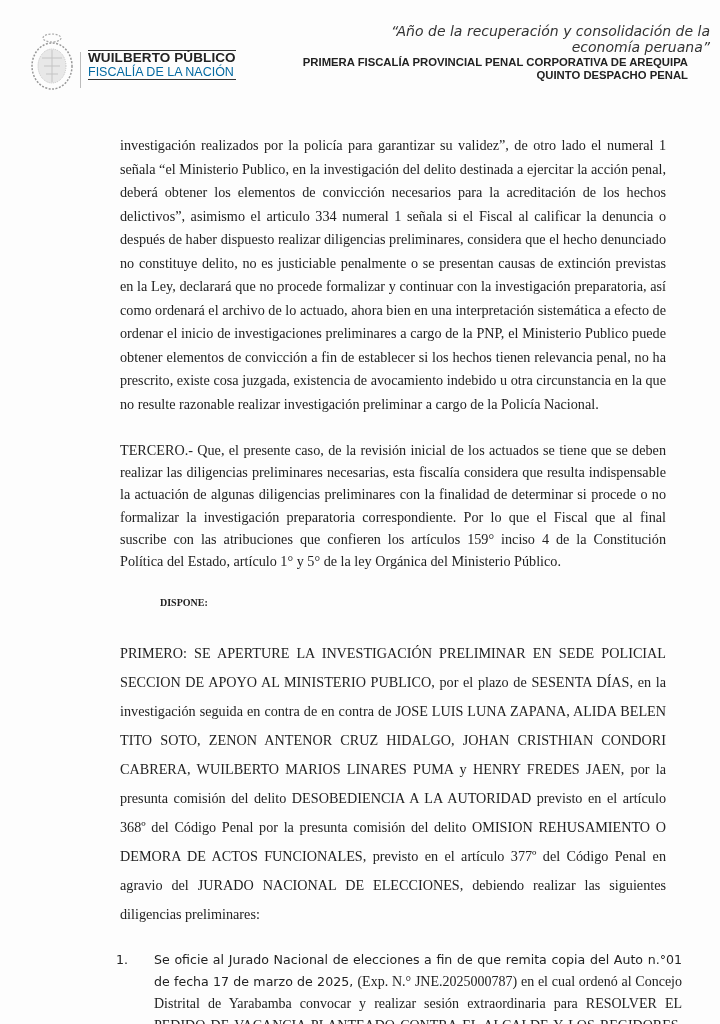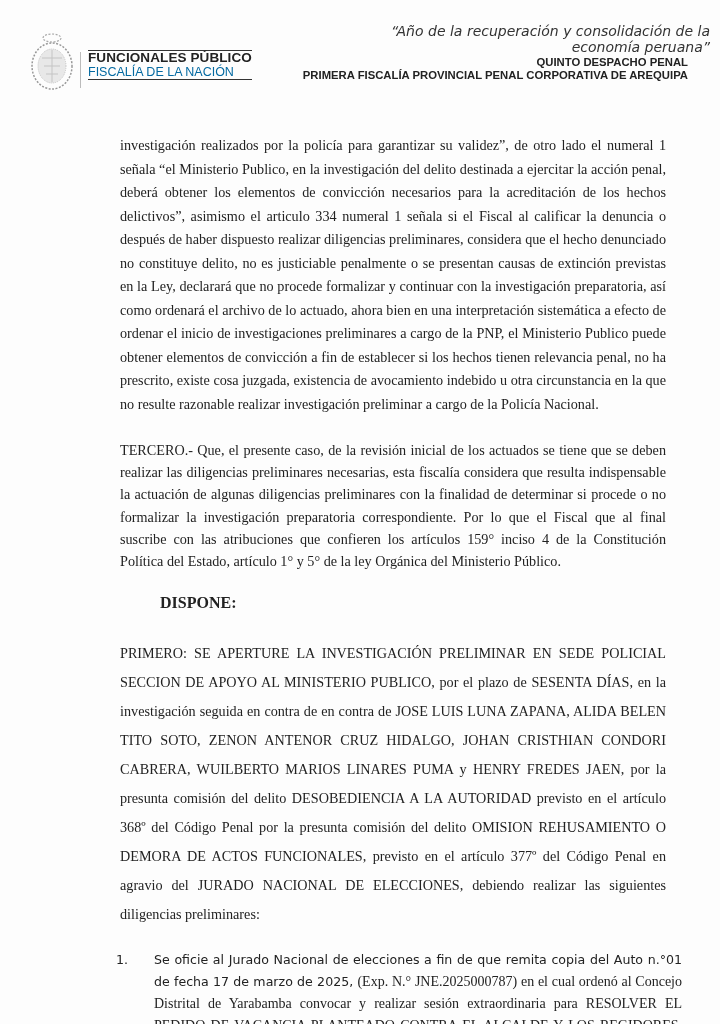--- a/index.html
+++ b/index.html
@@ -7,21 +7,21 @@
   .motto { position:absolute; left:340px; top:23px; width:370px; text-align:right; font-family:"DejaVu Sans", sans-serif; font-style:italic; font-size:14px; color:#333; }
   .seal { position:absolute; left:28px; top:30px; width:48px; height:62px; }
   .vline { position:absolute; left:80px; top:52px; width:1px; height:36px; background:#bbb; }
   .ministry { position:absolute; left:88px; top:50px; font-family:"Liberation Sans", sans-serif; }
   .ministry .l1 { font-weight:bold; font-size:13.5px; color:#222; border-top:1.5px solid #333; line-height:14px; letter-spacing:0.1px; }
   .ministry .l2 { font-size:12.5px; color:#0369a1; border-bottom:1.5px solid #333; line-height:14px; }
   .office { position:absolute; right:32px; top:56px; text-align:right; font-family:"Liberation Sans", sans-serif; font-weight:bold; font-size:11.3px; line-height:13px; color:#222; }
   .body { position:absolute; left:104px; top:118px; width:578px; font-family:"Liberation Serif", serif; font-size:14.2px; line-height:23.5px; color:#222; }
   .body p { margin:16px; text-align:justify; }
   .p-tercero { margin-top:23px !important; line-height:22.2px; }
-  .dispone { margin:17px 0 0 56px; font-weight:bold; font-size:16px; height:28px; line-height:28px; }
+  .dispone { margin:17px 0 0 56px; font-weight:bold; font-size:10px; height:28px; line-height:28px; }
   .p-primero { margin-top:22px !important; line-height:29px; }
   .b { font-weight:normal; }
   .list { margin-top:20px; font-family:"DejaVu Sans", sans-serif; font-size:12.6px; line-height:22px; position:relative; padding-left:22px; text-align:justify; }
   .list .num { position:absolute; left:12px; top:0; }
   .list .txt { margin-left:28px; display:block; }
   .caps { font-family:"Liberation Serif", serif; font-size:14px; }
 </style>
 </head>
 <body>
 
@@ -29,27 +29,27 @@
 
 <svg class="seal" viewBox="0 0 48 62">
   <ellipse cx="24" cy="8" rx="9" ry="4" fill="none" stroke="#aaa" stroke-width="1.2" stroke-dasharray="2 1.5"></ellipse>
   <ellipse cx="24" cy="36" rx="20" ry="23" fill="none" stroke="#999" stroke-width="1.5" stroke-dasharray="2 1.5"></ellipse>
   <ellipse cx="24" cy="36" rx="14" ry="17" fill="#e8e8e8" stroke="#bbb" stroke-width="0.8" stroke-dasharray="1 1"></ellipse>
   <path d="M14 28 L34 28 M16 36 L32 36 M18 44 L30 44 M24 20 L24 52" stroke="#c4c4c4" stroke-width="1"></path>
 </svg>
 <div class="vline"></div>
 
 <div class="ministry">
-  <div class="l1">FUNCIONALES PÚBLICO</div>
+  <div class="l1">WUILBERTO PÚBLICO</div>
   <div class="l2">FISCALÍA DE LA NACIÓN</div>
 </div>
 
 <div class="office">
+  <div>PRIMERA FISCALÍA PROVINCIAL PENAL CORPORATIVA DE AREQUIPA</div>
   <div>QUINTO DESPACHO PENAL</div>
-  <div>PRIMERA FISCALÍA PROVINCIAL PENAL CORPORATIVA DE AREQUIPA</div>
 </div>
 
 <div class="body">
   <p>investigación realizados por la policía para garantizar su validez”, de otro lado el numeral 1 señala “el Ministerio Publico, en la investigación del delito destinada a ejercitar la acción penal, deberá obtener los elementos de convicción necesarios para la acreditación de los hechos delictivos”, asimismo el articulo 334 numeral 1 señala si el Fiscal al calificar la denuncia o después de  haber dispuesto realizar diligencias preliminares, considera que el hecho denunciado no constituye delito, no es justiciable penalmente o se presentan causas de extinción previstas en la Ley, declarará que no procede formalizar y continuar con la investigación preparatoria, así como ordenará el archivo de lo actuado, ahora bien en una interpretación sistemática a efecto de ordenar el inicio de investigaciones preliminares a cargo de la PNP, el Ministerio Publico puede obtener elementos de convicción a fin de establecer si los hechos tienen relevancia penal, no ha prescrito, existe cosa juzgada, existencia de avocamiento indebido u otra circunstancia en la que no resulte razonable realizar investigación preliminar a cargo de la Policía Nacional.</p>
 
   <p class="p-tercero"><span class="b">TERCERO.-</span><span> Que, el presente caso, de la revisión inicial de los actuados se tiene que se deben realizar las diligencias preliminares necesarias, esta fiscalía considera que resulta indispensable la actuación de algunas diligencias preliminares con la finalidad de determinar si procede o no formalizar la investigación preparatoria correspondiente. Por lo que el Fiscal que al final suscribe con las atribuciones que confieren los artículos 159° inciso 4 de la Constitución Política del Estado, artículo 1° y 5° de la ley Orgánica del Ministerio Público.</span></p>
 
   <div class="dispone">DISPONE:</div>
 
   <p class="p-primero"><span class="b">PRIMERO: SE APERTURE LA INVESTIGACIÓN PRELIMINAR EN SEDE POLICIAL SECCION DE APOYO AL MINISTERIO PUBLICO,</span><span> por el plazo de </span><span class="b">SESENTA DÍAS,</span><span> en la investigación seguida en contra de en contra de </span><span class="b">JOSE LUIS LUNA ZAPANA, ALIDA BELEN TITO SOTO, ZENON ANTENOR CRUZ HIDALGO, JOHAN CRISTHIAN CONDORI CABRERA, WUILBERTO MARIOS LINARES PUMA</span><span> y </span><span class="b">HENRY FREDES JAEN,</span><span> por la presunta comisión del delito </span><span class="b">DESOBEDIENCIA A LA AUTORIDAD</span><span>  previsto en el artículo 368º del Código Penal por la presunta comisión del delito </span><span class="b">OMISION REHUSAMIENTO O DEMORA DE ACTOS FUNCIONALES,</span><span> previsto en el artículo 377º del Código Penal en agravio del </span><span class="b">JURADO NACIONAL DE ELECCIONES,</span><span> debiendo realizar las siguientes diligencias preliminares:</span></p>

